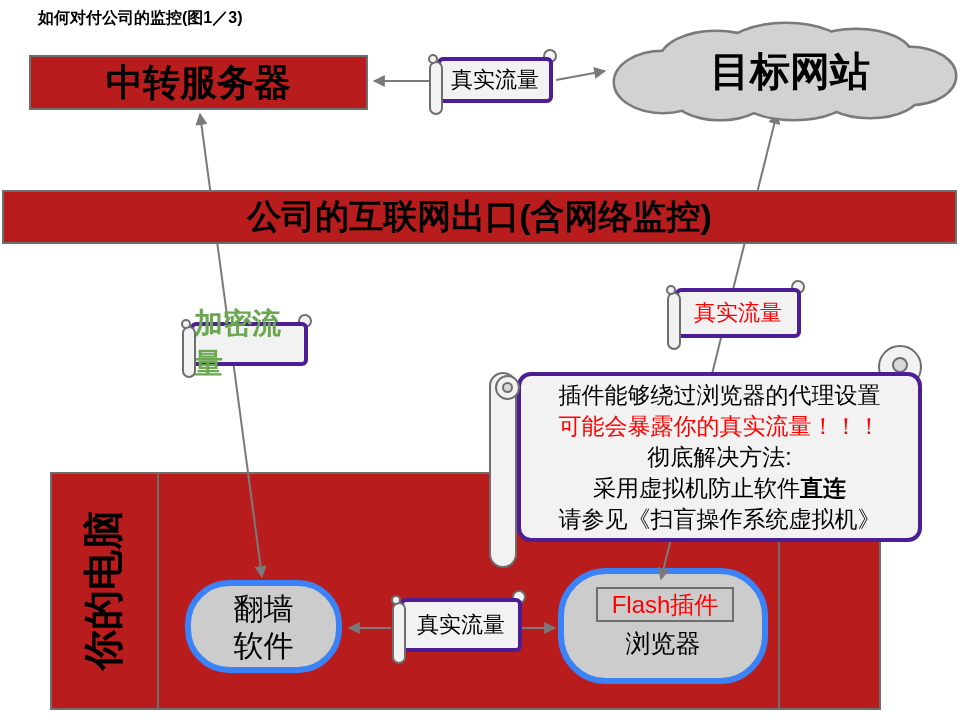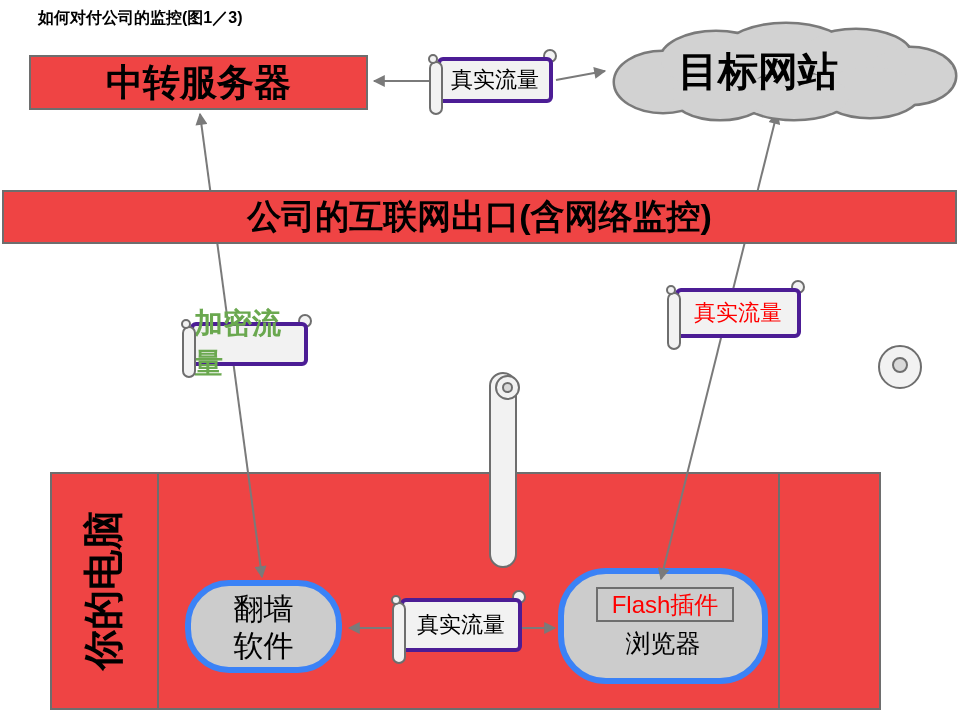--- a/index.html
+++ b/index.html
@@ -5,21 +5,21 @@
   html,body { margin:0; padding:0; background:#ffffff; }
   .canvas {
     position:relative; width:960px; height:720px; background:#ffffff;
     font-family:"Liberation Sans","DejaVu Sans",sans-serif; overflow:hidden;
   }
   .abs { position:absolute; }
   .z1 { z-index:1; } .z2 { z-index:2; } .z3 { z-index:3; }
 
   
   .procbox {
-    position:absolute; background:#ef4444; border:2px solid #6e6e6e;
+    position:absolute; background:#b91c1c; border:2px solid #6e6e6e;
     display:flex; align-items:center; justify-content:center; box-sizing:border-box;
   }
   .vline { position:absolute; top:0; bottom:0; width:0; border-left:2px solid #6e6e6e; }
 
   
   .roundbox {
     position:absolute; background:#cccccc; border:6px solid #3b82f6;
     display:flex; align-items:center; justify-content:center; box-sizing:border-box;
   }
 
@@ -99,21 +99,21 @@
       <ellipse cx="55" cy="62" rx="48" ry="30"></ellipse>
       <ellipse cx="108" cy="40" rx="55" ry="28"></ellipse>
       <ellipse cx="178" cy="30" rx="60" ry="26"></ellipse>
       <ellipse cx="248" cy="36" rx="55" ry="26"></ellipse>
       <ellipse cx="302" cy="56" rx="45" ry="28"></ellipse>
       <ellipse cx="262" cy="72" rx="50" ry="25"></ellipse>
       <ellipse cx="186" cy="76" rx="55" ry="23"></ellipse>
       <ellipse cx="112" cy="74" rx="48" ry="25"></ellipse>
     </g>
   </svg>
-  <div class="abs z3 cjk-title" style="left:608px;top:44px;width:300px;text-align:center;font-size:40px;">目标网站</div>
+  <div class="abs z3 cjk-title" style="left:640px;top:44px;width:300px;text-align:center;font-size:40px;">目标网站</div>
 
   <div class="abs z3" style="left:437px;top:57px;width:116px;height:46px;">
     <div class="scroll-curl" style="right:-4px;top:-8px;width:14px;height:14px;"></div>
     <div class="scroll-body" style="left:0;top:0;right:0;bottom:0;font-size:22px;">真实流量</div>
     <div class="scroll-roll" style="left:-8px;top:4px;bottom:-12px;width:14px;"></div>
     <div class="scroll-curl" style="left:-9px;top:-3px;width:10px;height:10px;"></div>
   </div>
 
   <div class="abs z3" style="left:190px;top:322px;width:118px;height:44px;">
     <div class="scroll-curl" style="right:-4px;top:-8px;width:14px;height:14px;"></div>
@@ -132,18 +132,25 @@
   <div class="abs z3" style="left:400px;top:598px;width:122px;height:54px;">
     <div class="scroll-curl" style="right:-4px;top:-8px;width:14px;height:14px;"></div>
     <div class="scroll-body" style="left:0;top:0;right:0;bottom:0;font-size:22px;">真实流量</div>
     <div class="scroll-roll" style="left:-8px;top:4px;bottom:-12px;width:14px;"></div>
     <div class="scroll-curl" style="left:-9px;top:-3px;width:10px;height:10px;"></div>
   </div>
 
   <div class="abs z3" style="left:489px;top:345px;width:437px;height:225px;">
     <div class="scroll-curl" style="left:389px;top:0;width:44px;height:44px;"></div>
     <div class="scroll-curl curl-hole" style="left:403px;top:12px;width:16px;height:16px;"></div>
+    <div class="scroll-body" style="left:28px;top:27px;width:405px;height:170px;border-radius:14px;flex-direction:column;">
+      <div class="note-line">插件能够绕过浏览器的代理设置</div>
+      <div class="note-line" style="color:#ff0000;">可能会暴露你的真实流量！！！</div>
+      <div class="note-line">彻底解决方法:</div>
+      <div class="note-line"><span>采用虚拟机防止软件</span><span style="font-weight:bold;">直连</span></div>
+      <div class="note-line">请参见《扫盲操作系统虚拟机》</div>
+    </div>
     <div class="scroll-roll" style="left:0;top:27px;width:28px;height:196px;border-radius:15px;"></div>
     <div class="scroll-curl" style="left:6px;top:30px;width:25px;height:25px;"></div>
     <div class="scroll-curl curl-hole" style="left:13px;top:37px;width:11px;height:11px;"></div>
   </div>
 
 </div>
 
 </body></html>

